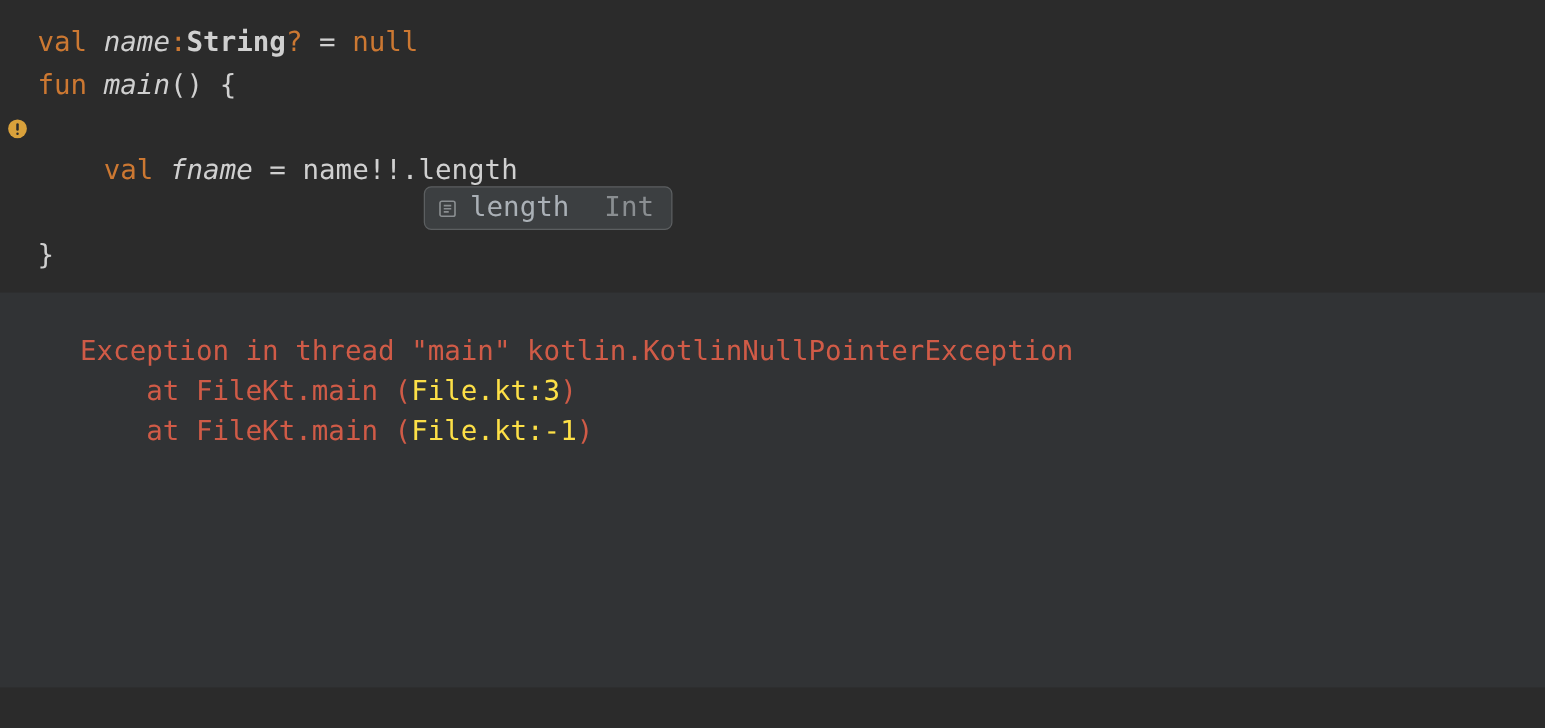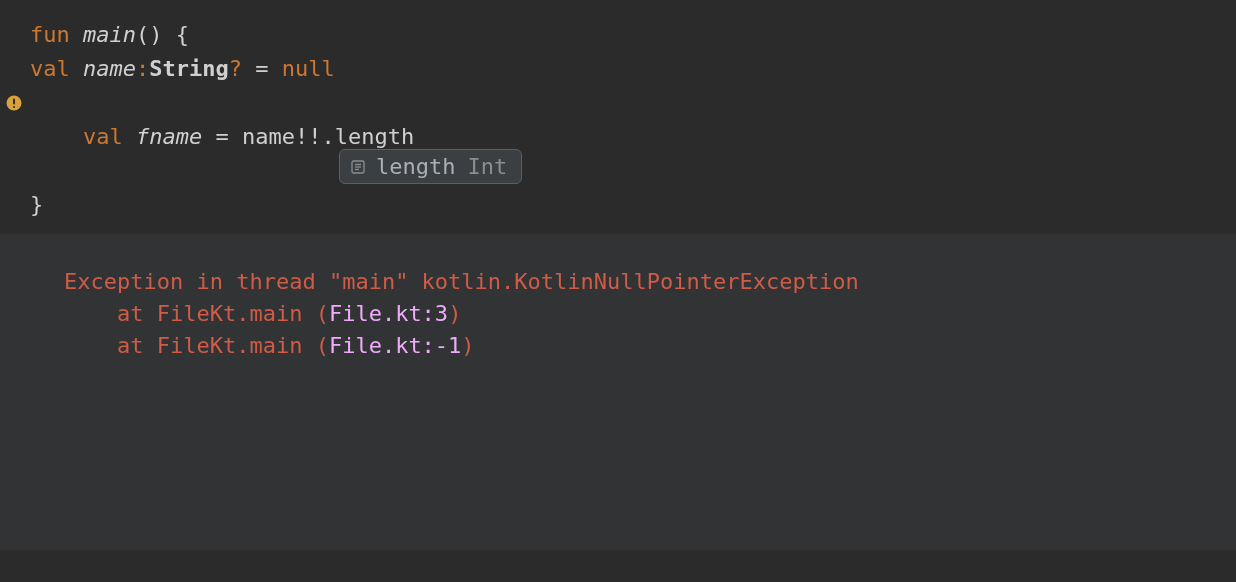--- a/index.html
+++ b/index.html
@@ -63,44 +63,44 @@
     font-size: 22px;
   }
   .completion-icon {
     width: 16px;
     height: 16px;
     display:inline-flex;
     align-items:center;
     justify-content:center;
   }
   .completion-name { color: #aab0b6; }
-  .completion-type { color: #8a8e91; margin-left: 2px; }
+  .completion-type { color: #8a8e91; margin-left: 18px; }
 
   .console {
     width: 100%;
     background: #313335;
     box-sizing: border-box;
     padding: 32px 0 0 64px;
     font-size: 22px;
     line-height: 32px;
     white-space: pre;
     height: 316px;
   }
   .con-err { color: #d05b47; }
   .con-plain { color: #d05b47; text-align: right; }
-  .con-link { color: #f0abfc; }
+  .con-link { color: #fde047; }
 </style>
 </head>
 <body>
 
 <div class="editor">
 
+  <div class="code-line"><span class="tok-kw">val</span> <span class="tok-id">name</span><span class="tok-colon">:</span><span class="tok-type">String</span><span class="tok-q">?</span> <span class="tok-op">=</span> <span class="tok-null">null</span></div>
+
   <div class="code-line"><span class="tok-kw">fun</span> <span class="tok-id">main</span><span class="tok-paren">()</span> <span class="tok-brace">{</span></div>
-
-  <div class="code-line"><span class="tok-kw">val</span> <span class="tok-id">name</span><span class="tok-colon">:</span><span class="tok-type">String</span><span class="tok-q">?</span> <span class="tok-op">=</span> <span class="tok-null">null</span></div>
 
   <div class="code-line">
     <span class="gutter-icon">
       <svg width="16" height="16" viewBox="0 0 16 16">
         <circle cx="8" cy="8" r="7.5" fill="#d9a13b"></circle>
         <rect x="7" y="3.5" width="2" height="6" rx="1" fill="#2b2b2b"></rect>
         <rect x="7" y="11" width="2" height="2" rx="1" fill="#2b2b2b"></rect>
       </svg>
     </span><span class="tok-kw">val</span> <span class="tok-id">fname</span> <span class="tok-op">=</span> <span class="tok-id-plain">name</span><span class="tok-op">!!.</span><span class="tok-member">length</span></div>
 

